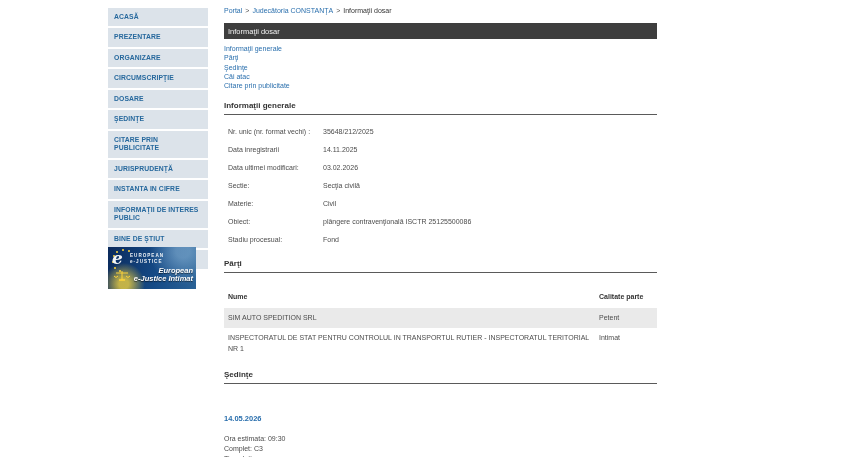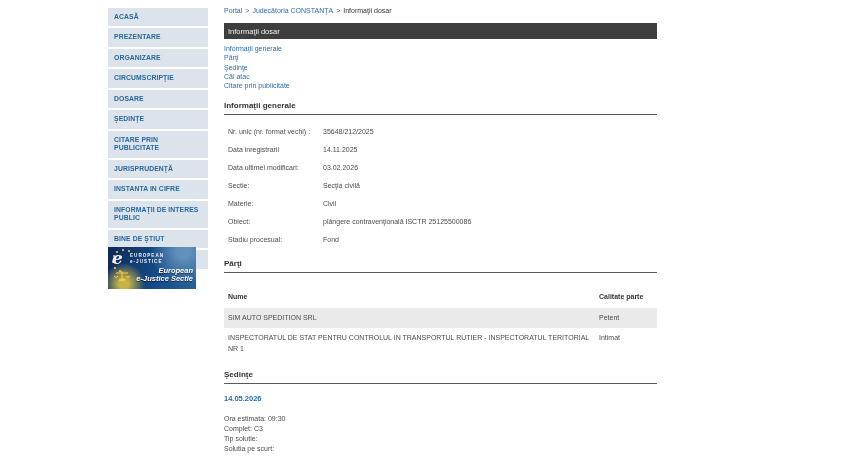--- a/index.html
+++ b/index.html
@@ -63,21 +63,21 @@
   .ilabel { width: 95px; flex: 0 0 95px; color: #4c4c4c; }
   .ivalue { color: #4c4c4c; }
 
   .ptable { margin-top: 14px; }
   .prow { display: flex; padding: 5px 4px; font-size: 7px; line-height: 1.5; }
   .prow .c1 { width: 371px; flex: 0 0 371px; padding-right: 8px; }
   .prow .c2 { flex: 1; }
   .prow.phead { font-weight: bold; color: #333; }
   .prow.stripe { background: #eaeaea; }
 
-  .sed-date { display: inline-block; margin-top: 10px; color: #2a6fad; font-size: 7.5px; font-weight: bold; }
+  .sed-date { display: inline-block; margin-top: 30px; color: #2a6fad; font-size: 7.5px; font-weight: bold; }
   .sed-details { margin-top: 9px; font-size: 7px; line-height: 10px; color: #4c4c4c; }
 </style>
 </head>
 <body>
 
 <div class="sidebar">
   <div class="side-item">ACASĂ</div>
   <div class="side-item">PREZENTARE</div>
   <div class="side-item">ORGANIZARE</div>
   <div class="side-item">CIRCUMSCRIPŢIE</div>
@@ -102,21 +102,21 @@
     <svg width="16" height="12" viewBox="0 0 16 12">
       <line x1="8" y1="1" x2="8" y2="10" stroke="#ffd43a" stroke-width="1"></line>
       <line x1="2" y1="3" x2="14" y2="3" stroke="#ffd43a" stroke-width="1"></line>
       <path d="M0 6 Q2 9 4 6" fill="none" stroke="#ffd43a" stroke-width="1"></path>
       <path d="M12 6 Q14 9 16 6" fill="none" stroke="#ffd43a" stroke-width="1"></path>
       <line x1="5" y1="10" x2="11" y2="10" stroke="#ffd43a" stroke-width="1.5"></line>
     </svg>
   </span>
   <div class="logo-title">
     <div>European</div>
-    <div>e-Justice Sectie</div>
+    <div>e-Justice Intimat</div>
   </div>
 </div>
 
 <div class="main">
 
   <div class="breadcrumb">
     <a>Portal</a><span class="sep">&gt;</span><a>Judecătoria CONSTANŢA</a><span class="sep">&gt;</span><span>Informaţii dosar</span>
   </div>
 
   <div class="titlebar">Informaţii dosar</div>

